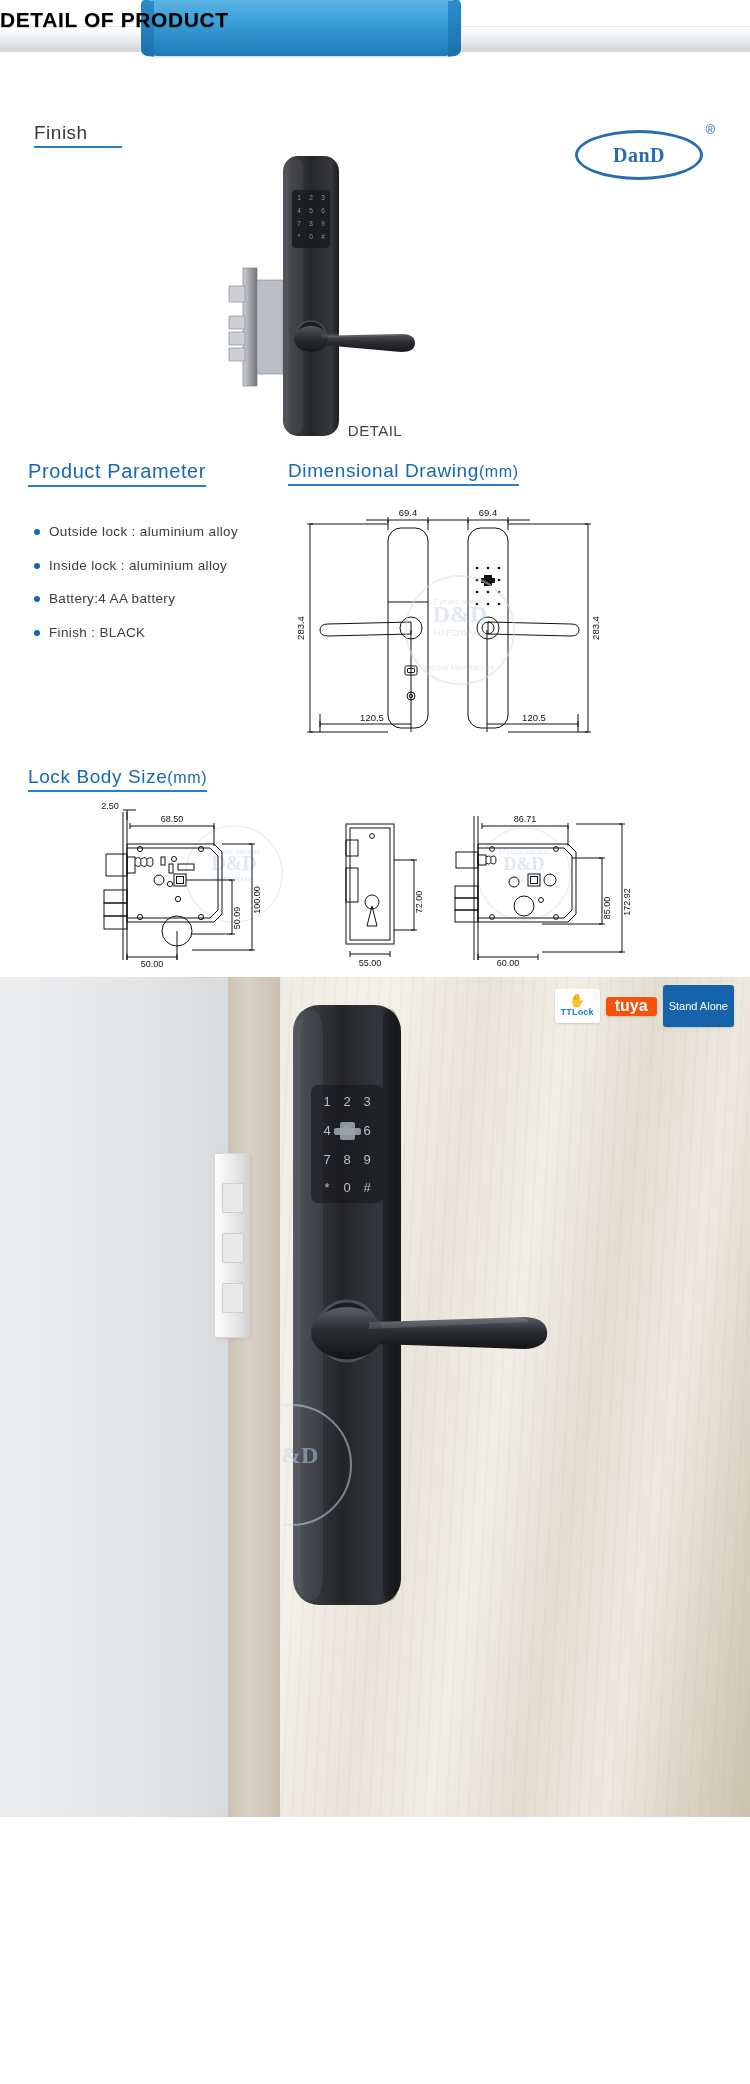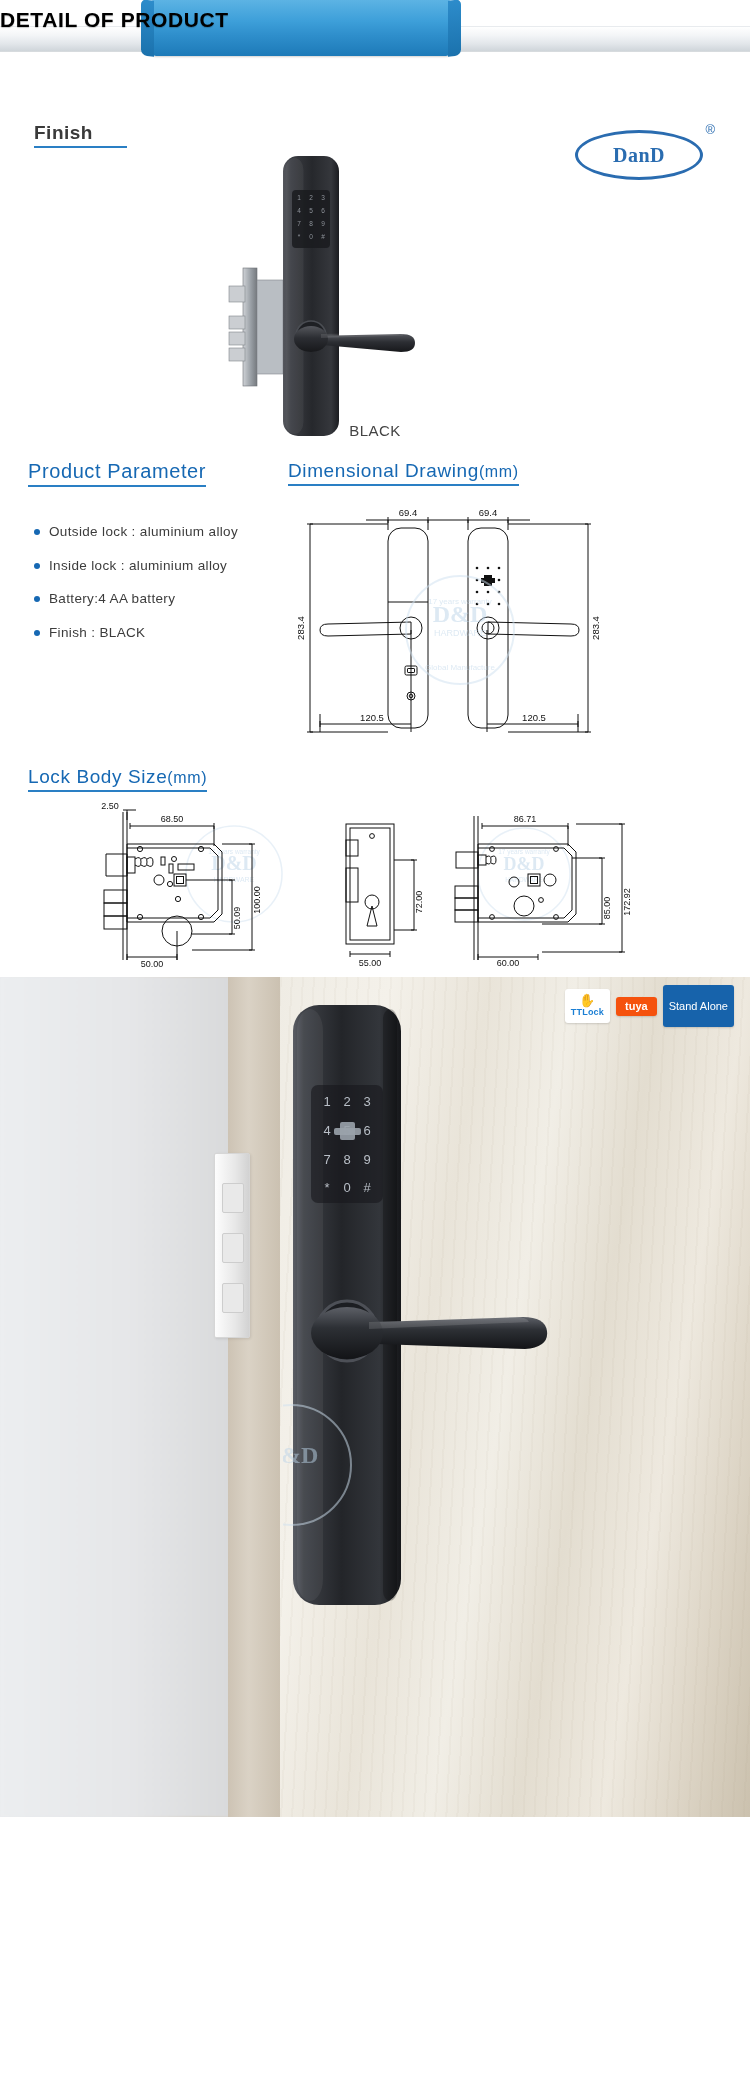--- a/index.html
+++ b/index.html
@@ -69,21 +69,21 @@
     color: #3a3a3a;
     font-size: 19px;
     letter-spacing: .5px;
     display: inline-block;
     border-bottom: 2px solid #2a7fc4;
     padding: 0 34px 2px 0;
   }
 
   
   .finish-block { position: relative; padding: 12px 0 0 0; height: 390px; }
-  .finish-label { position: absolute; left: 34px; top: 52px; font-weight: bold; }
+  .finish-label { position: absolute; left: 34px; top: 52px; }
 
   .logo { position: absolute; right: 35px; top: 52px; width: 140px; height: 62px; }
   .logo-oval {
     position: absolute; left: 0; top: 8px;
     width: 128px; height: 50px;
     border: 3px solid #2a6cb0;
     border-radius: 50%;
   }
   .logo-text {
     position: absolute; left: 0; top: 8px; width: 128px; height: 50px;
@@ -192,21 +192,21 @@
     height: 28px; display: flex; align-items: center; justify-content: center;
     border-radius: 3px; font-size: 10px; font-weight: bold; color: #fff;
     padding: 0 7px; box-shadow: 0 1px 2px rgba(0,0,0,.15);
   }
   .badge-ttlock {
     background: #ffffff; color: #1b7fd4; flex-direction: column;
     line-height: 1.05; padding: 2px 6px; height: 34px;
   }
   .badge-ttlock .tt-mark { font-size: 13px; }
   .badge-ttlock .tt-name { font-size: 9px; letter-spacing: .2px; }
-  .badge-tuya { background: #f5520d; font-size: 11px; padding: 0 9px; height: 19px;}
+  .badge-tuya { background: #f5520d; font-size: 16px; padding: 0 9px; height: 19px;}
   .badge-alone {
     background: #1763ab; flex-direction: column; line-height: 1.1;
     font-size: 11px; padding: 3px 6px; height: 42px; font-weight: normal;
   }
 
   
   .plock { position: absolute; left: 283px; top: 18px; }
 
   
   .wm {
@@ -294,21 +294,21 @@
       <circle cx="86" cy="188" r="9.5" fill="#2b6fae" opacity=".55"></circle>
       <circle cx="86" cy="188" r="6" fill="#17324d" opacity=".8"></circle>
 
       <g>
         <path d="M86 188 L176 186 q14 0 14 9 q0 9 -14 9 L86 196 Z" fill="url(#hand)"></path>
         <ellipse cx="86" cy="191" rx="17" ry="13" fill="url(#hand)"></ellipse>
         <path d="M96 186 L172 184.5 q6 0 6 3 L96 190 Z" fill="#ffffff" opacity=".10"></path>
       </g>
     </svg>
 
-    <div class="color-caption">BLACK</div>
+    <div class="color-caption">DETAIL</div>
   </div>
 
   <div class="two-col">
 
     <div class="col-left">
       <span class="sec-head">Product Parameter</span>
       <ul class="params">
         <li>Outside lock : aluminium alloy</li>
         <li>Inside lock : aluminium alloy</li>
         <li>Battery:4 AA battery</li>

